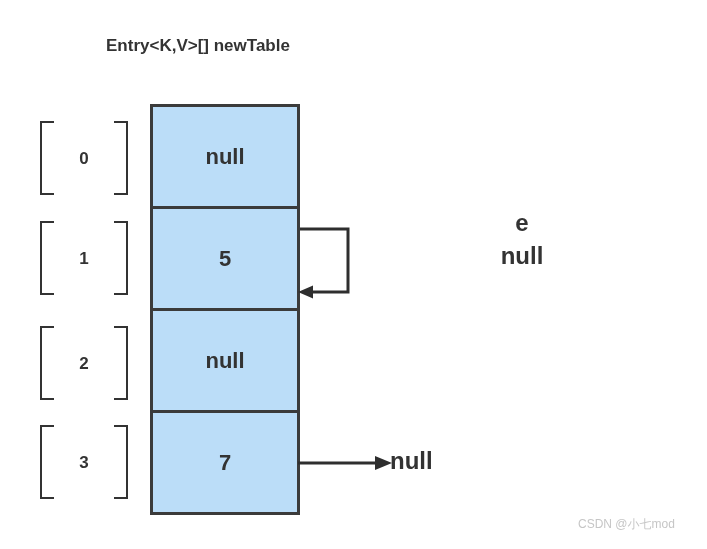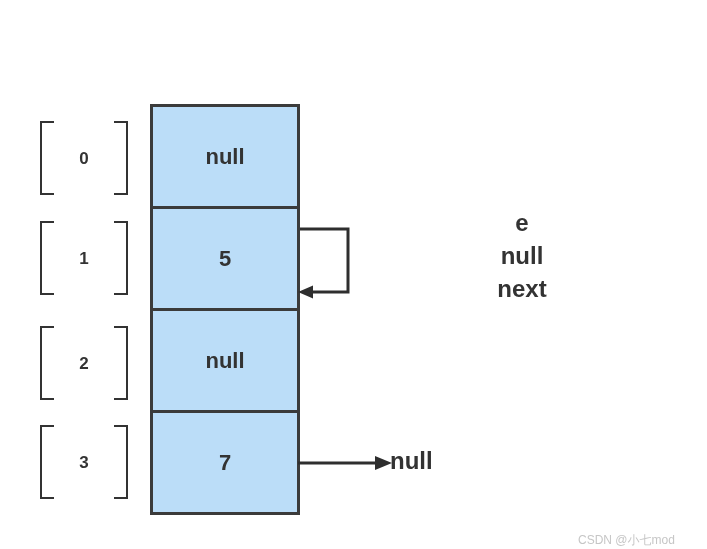--- a/index.html
+++ b/index.html
@@ -147,31 +147,32 @@
     font-weight: bold;
     color: #333333;
     line-height: 33px;
     white-space: nowrap;
   }
 
   
   #watermark {
     position: absolute;
     left: 578px;
-    top: 532px;
+    top: 516px;
     font-size: 12px;
     color: #c6c6c6;
     white-space: nowrap;
   }
 </style>
 </head>
 <body>
 
 <div id="canvas">
 
+  <div id="table-title">Entry&lt;K,V&gt;[] newTable</div>
 
 
   <div class="index-label" style="top:121px;">
     <span class="bracket left"></span>
     <span class="index-num">0</span>
     <span class="bracket right"></span>
   </div>
   <div class="index-label" style="top:221px;">
     <span class="bracket left"></span>
     <span class="index-num">1</span>
@@ -210,18 +211,17 @@
 
   <svg id="next-null-arrow" viewBox="0 0 100 26">
     <line x1="2" y1="13" x2="84" y2="13" stroke="#2e2e2e" stroke-width="3"></line>
     <path d="M 96 13 L 79 6 L 79 20 Z" fill="#2e2e2e"></path>
   </svg>
   <div id="next-null-text">null</div>
 
   <div id="vars-block">
     <div class="var-line">e</div>
     <div class="var-line">null</div>
-    <div class="var-line">next</div>
   </div>
 
   <div id="watermark">CSDN @小七mod</div>
 
 </div>
 
 </body></html>

